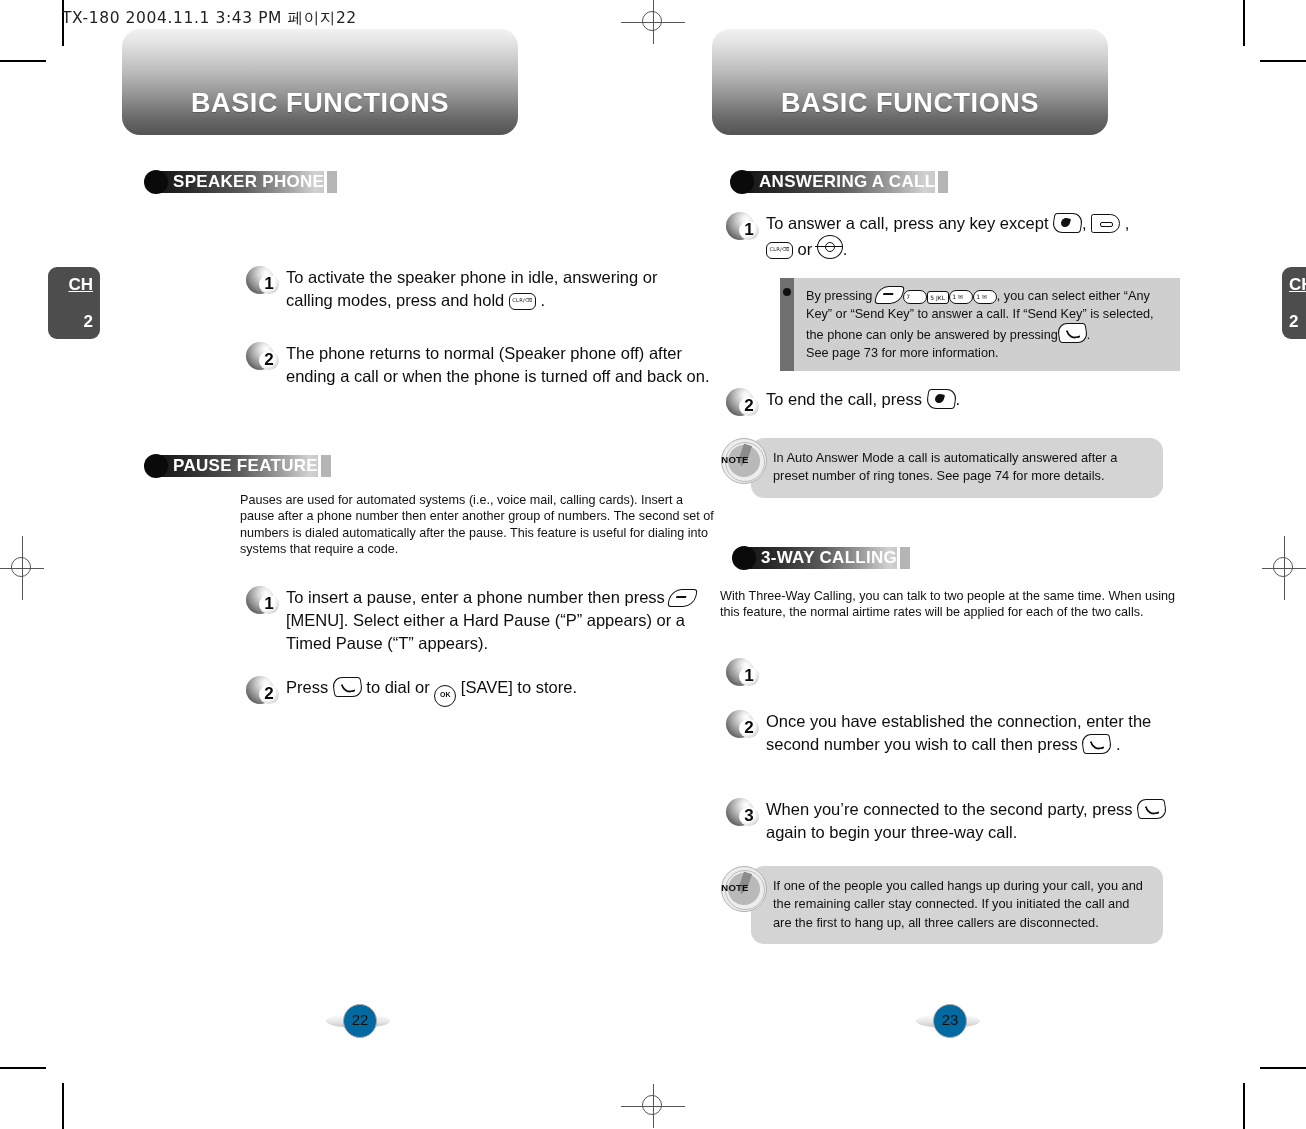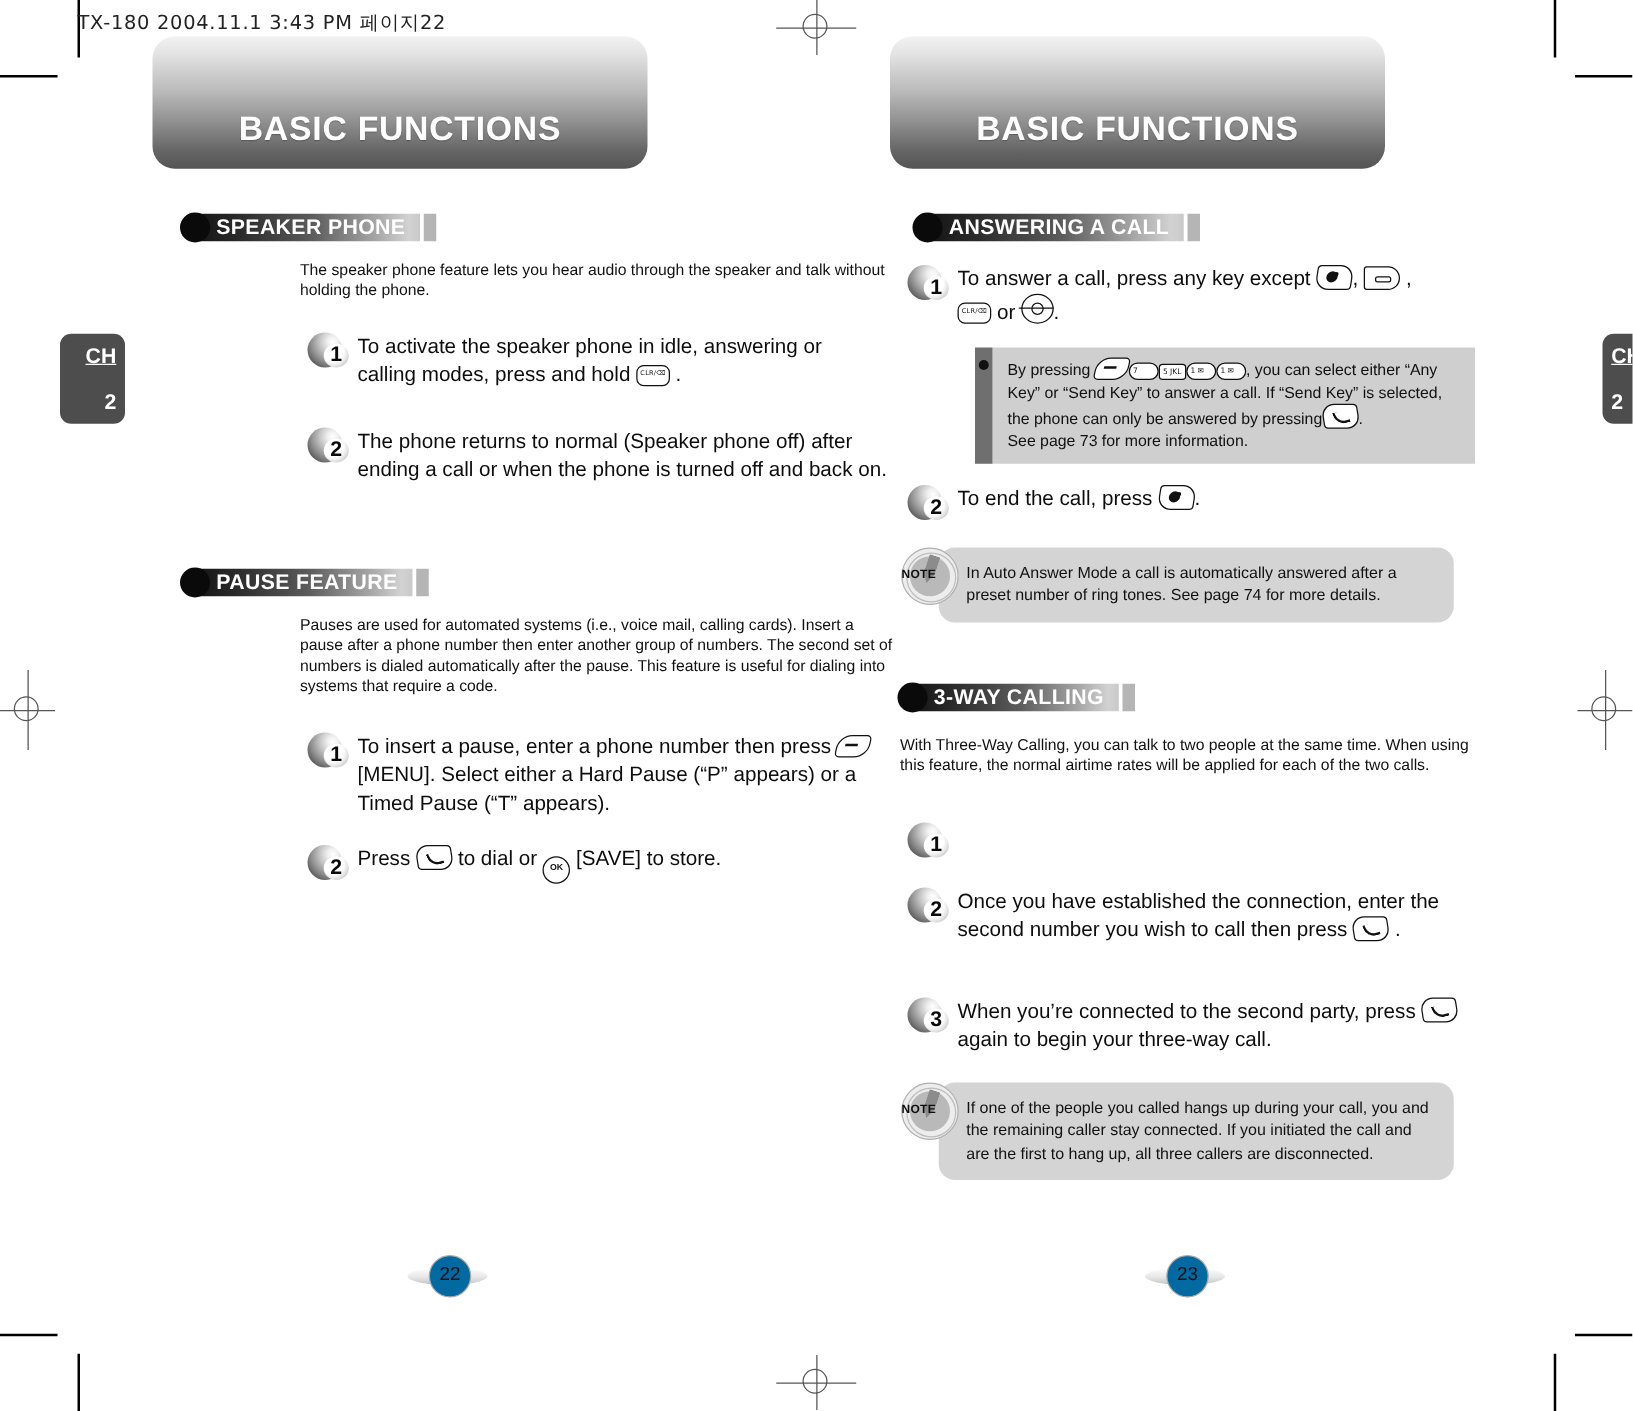--- a/index.html
+++ b/index.html
@@ -55,21 +55,21 @@
   .chtab.l{left:-52px;text-align:right;align-items:flex-end;}
   .chtab.r{right:-52px;text-align:left;align-items:flex-start;}
   .chtab .ch1{letter-spacing:0;text-decoration:underline;}
   .chtab .ch2{letter-spacing:0;}
 
   
   .secbar{position:relative;height:24px;margin:0 0 0 22px;display:flex;align-items:center;}
   .secdot{width:24px;height:24px;border-radius:50%;background:#0a0a0a;flex:0 0 auto;
     position:relative;z-index:3;margin-right:-11px;}
   .secbg{height:22px;background:linear-gradient(to right,#141414 0%,#2c2c2c 20%,#5c5c5c 52%,#a5a5a5 80%,#d2d2d2 95%,#c9c9c9 100%);
-    display:flex;align-items:center;padding:0 12px 0 16px;box-sizing:border-box;}
+    display:flex;align-items:center;padding:0 0 0 16px;box-sizing:border-box;}
   .sectext{color:#fff;font-weight:bold;font-size:17px;letter-spacing:.3px;white-space:nowrap;}
   .sectail{width:10px;height:22px;background:#b5b5b5;margin-left:3px;}
 
   
   .intro{
     position:absolute;font-size:12.6px;line-height:16.4px;color:#111;
     font-family:"Liberation Sans",sans-serif;
   }
 
   
@@ -197,21 +197,20 @@
   </div>
 
   <div class="secbar" style="position:absolute;left:22px;top:170px;">
     <div class="secdot"></div>
     <div class="secbg">
         <span class="sectext">SPEAKER PHONE</span>
       </div>
     <div class="sectail"></div>
   </div>
 
-  <div class="intro" style="left:140px;top:208px;width:478px;">The speaker phone feature lets you hear audio through the speaker and talk without holding the phone.</div>
 
   <div class="step" style="left:146px;top:266px;width:456px;">
     <div class="bub">
       <div class="sphere"></div>
         <div class="tail"></div>
       <div class="num">1</div>
     </div>
     <div class="steptext">
       <span>To activate the speaker phone in idle, answering or calling modes, press and hold </span><span class="key k-clr">CLR/⌫</span><span> .</span>
     </div>
@@ -319,21 +318,21 @@
     <div class="noteicon">
       <div class="ring1"></div>
         <div class="ring2"></div>
         <div class="ring3"></div>
         <div class="pin"></div>
       <div class="lbl">NOTE</div>
     </div>
     <div class="notebody" style="width:372px;">In Auto Answer Mode a call is automatically answered after a preset number of ring tones. See page 74 for more details.</div>
   </div>
 
-  <div class="secbar" style="position:absolute;left:6px;top:546px;">
+  <div class="secbar" style="position:absolute;left:20px;top:546px;">
     <div class="secdot"></div>
     <div class="secbg">
         <span class="sectext">3-WAY CALLING</span>
       </div>
     <div class="sectail"></div>
   </div>
 
   <div class="intro" style="left:30px;top:588px;width:478px;">With Three-Way Calling, you can talk to two people at the same time. When using this feature, the normal airtime rates will be applied for each of the two calls.</div>
 
   <div class="step" style="left:36px;top:658px;width:470px;">

